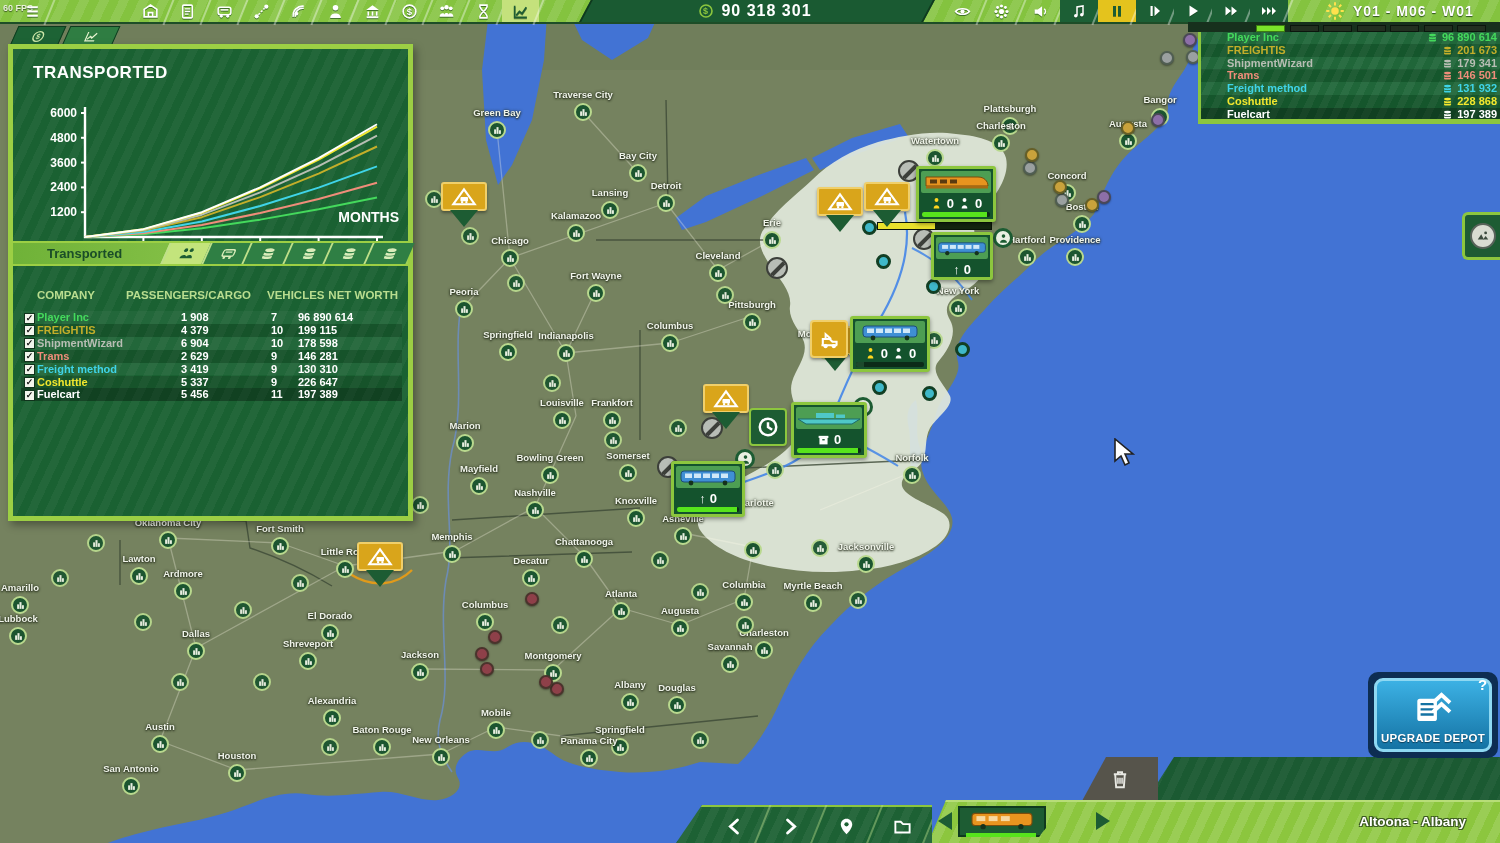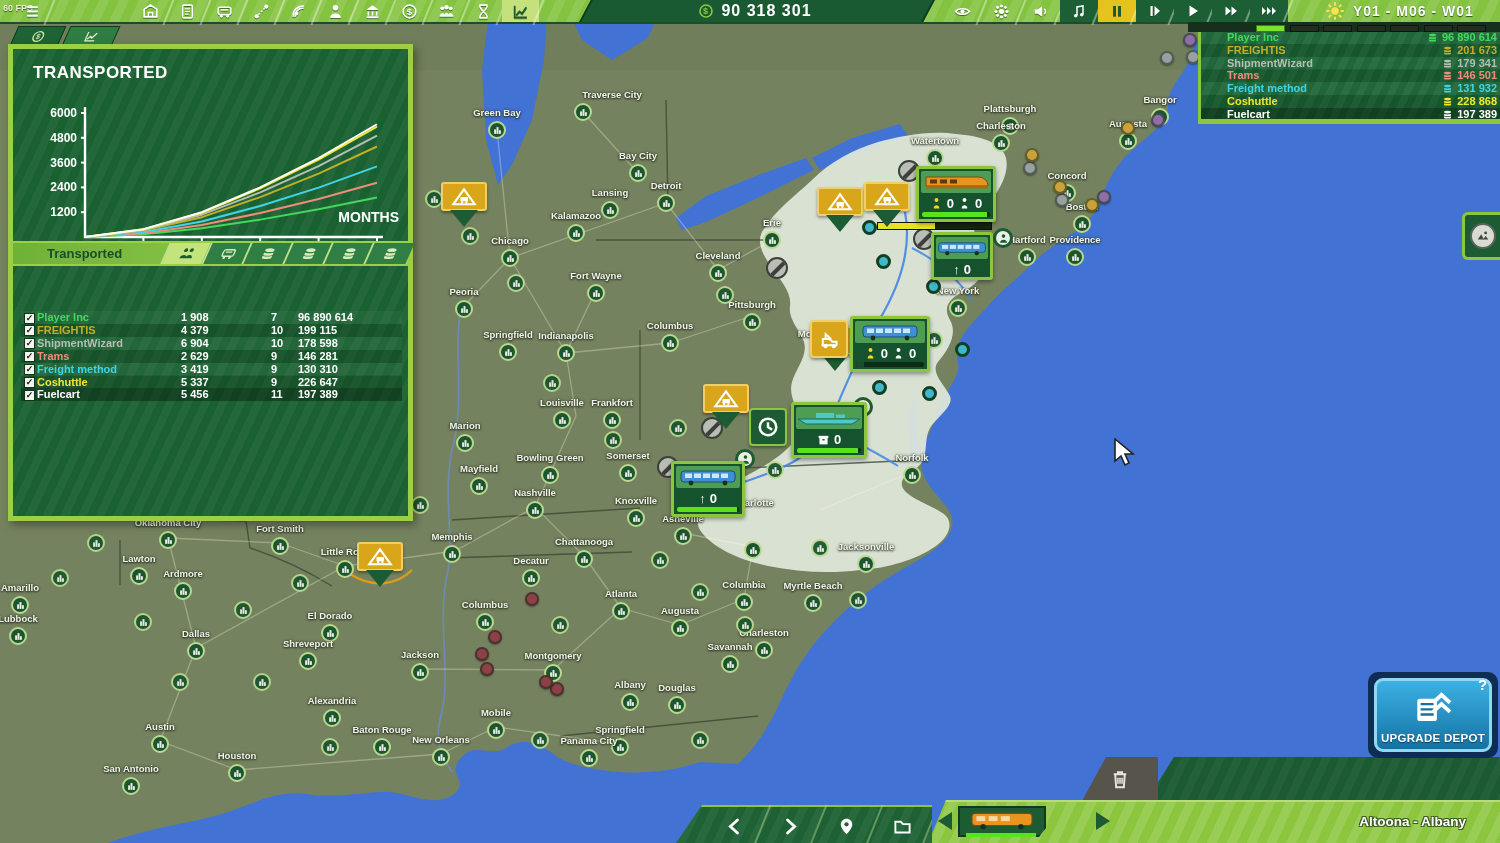--- a/index.html
+++ b/index.html
@@ -163,21 +163,21 @@
         </svg>
       </div>
       <div class="city-lbl" style="left: 497px; top: 107px;">Green Bay</div>
       <div class="city" style="left: 574px; top: 103px;">
         <svg width="9" height="9" viewBox="0 0 16 16" style="color:#e8eee0;display:block">
           <rect x="2" y="6" width="3.4" height="8" fill="currentColor"></rect>
           <rect x="6.2" y="2" width="3.6" height="12" fill="currentColor"></rect>
           <rect x="10.6" y="7.5" width="3.4" height="6.5" fill="currentColor"></rect>
         </svg>
       </div>
-      <div class="city-lbl" style="left: 583px; top: 89px; margin-left: 29px;">Traverse City</div>
+      <div class="city-lbl" style="left: 583px; top: 89px;">Traverse City</div>
       <div class="city" style="left: 629px; top: 164px;">
         <svg width="9" height="9" viewBox="0 0 16 16" style="color:#e8eee0;display:block">
           <rect x="2" y="6" width="3.4" height="8" fill="currentColor"></rect>
           <rect x="6.2" y="2" width="3.6" height="12" fill="currentColor"></rect>
           <rect x="10.6" y="7.5" width="3.4" height="6.5" fill="currentColor"></rect>
         </svg>
       </div>
       <div class="city-lbl" style="left: 638px; top: 150px;">Bay City</div>
       <div class="city" style="left: 601px; top: 201px;">
         <svg width="9" height="9" viewBox="0 0 16 16" style="color:#e8eee0;display:block">
@@ -1538,20 +1538,26 @@
             </svg>
           </div>
           <div class="itab" style="left: 354.5px; width: 40px; background: rgb(47, 127, 68);">
             <svg width="15" height="15" viewBox="0 0 16 16" style="color:#d9ecb9;display:block">
               <ellipse cx="8" cy="4.5" rx="5" ry="2" fill="currentColor"></ellipse>
               <path d="M3 7 C3 8.1 13 8.1 13 7 V9.5 C13 10.6 3 10.6 3 9.5 Z" fill="currentColor"></path>
               <path d="M3 10.5 C3 11.6 13 11.6 13 10.5 V13 C13 14.1 3 14.1 3 13 Z" fill="currentColor"></path>
             </svg>
           </div>
         </div>
+      <div class="thead">
+        <span style="position:absolute;left:16px">COMPANY</span>
+        <span style="position:absolute;left:105px">PASSENGERS/CARGO</span>
+        <span style="position:absolute;left:246px">VEHICLES</span>
+        <span style="position:absolute;right:4px">NET WORTH</span>
+      </div>
       <div id="ctable"></div>
     <div class="trow" style="top: 262px; background: rgba(255, 255, 255, 0.04);">
           <div class="cb">✓</div>
           <div style="position: absolute; left: 16px; color: rgb(68, 217, 92);">Player Inc</div>
           <div class="num" style="left: 160px; width: 82px;">1 908</div>
           <div class="num" style="left: 250px; width: 68px;">7</div>
           <div class="num" style="right: 4px; width: 100px;">96 890 614</div>
         </div>
         <div class="trow" style="top: 274.9px; background: rgba(0, 0, 0, 0.14);">
           <div class="cb">✓</div>

